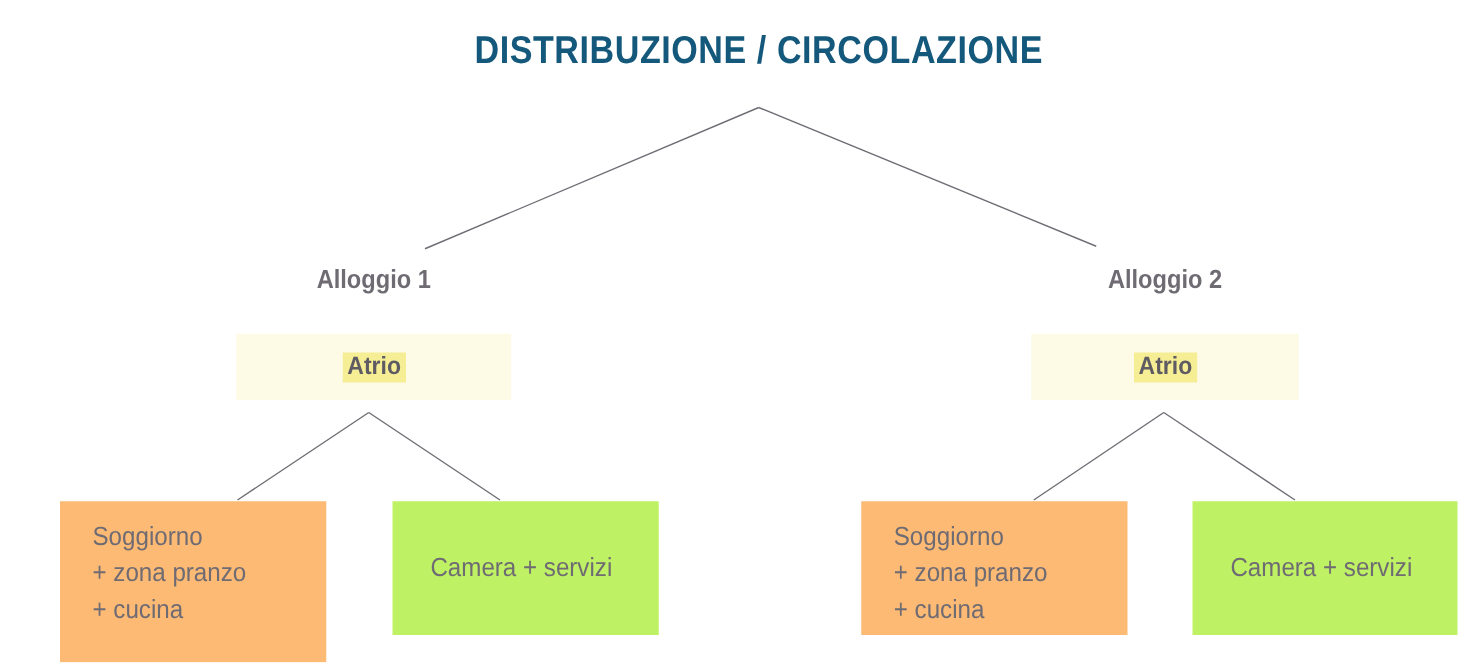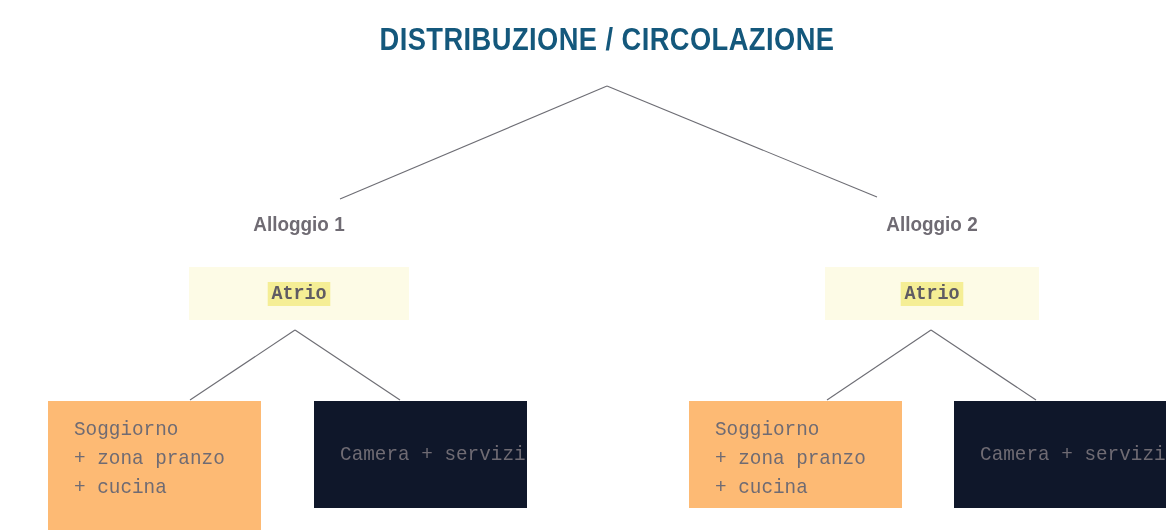--- a/index.html
+++ b/index.html
@@ -62,21 +62,21 @@
     white-space: nowrap;
     text-align: center;
   }
   .unit-label.left  { left: 165px; top: 212px; width: 220px; transform-origin: center top; }
   .unit-label.right { left: 801px; top: 212px; width: 214px; transform-origin: center top; }
 
   
   .box {
     position: absolute;
     box-sizing: border-box;
-    font-family: Liberation Mono, monospace;
+    font-family: Liberation Sans, sans-serif;
     color: #6f6b73;
   }
   .box-atrio {
     background: #fdfbe6;
     display: flex;
     align-items: center;
     justify-content: center;
   }
   .box-atrio .atrio-text {
     background: #f5ee95;
@@ -93,24 +93,23 @@
     padding: 14px 0 0 26px;
   }
   .box-living .line {
     font-size: 21px;
     line-height: 29px;
     transform: scaleX(0.92);
     transform-origin: left center;
     white-space: nowrap;
   }
   .box-room {
-    background: #0f172a;
+    background: #bef264;
     display: flex;
     align-items: center;
-    justify-content: center;
     padding-left: 24px;
   }
   .box-room .line {
     font-size: 21px;
     transform: scaleX(0.92);
     white-space: nowrap;
   }
 
   
   #atrio-1  { left: 165px;  top: 267px; width: 220px; height: 53px; }

